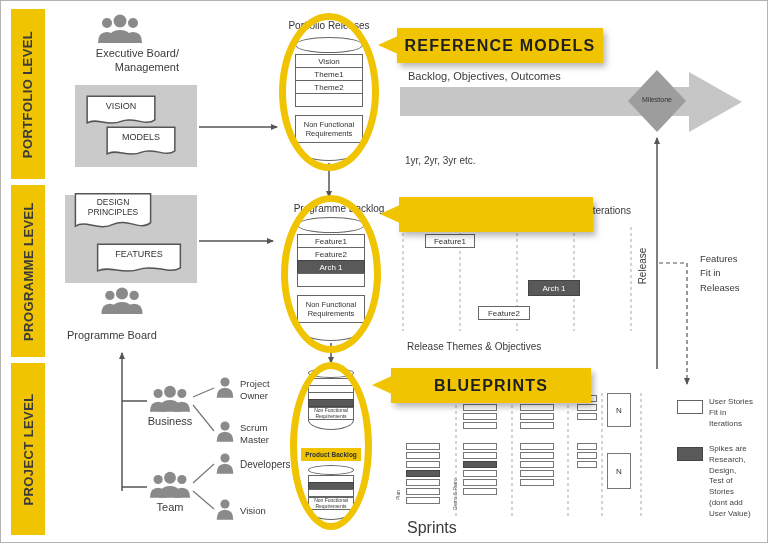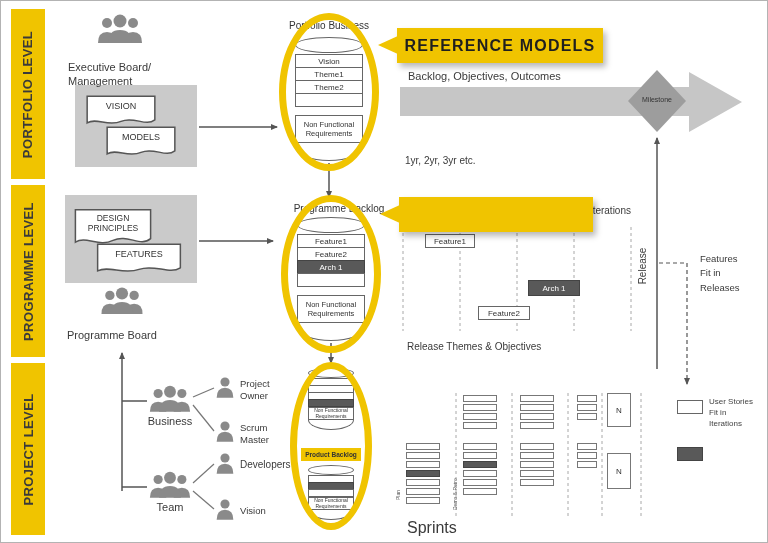--- a/index.html
+++ b/index.html
@@ -103,38 +103,38 @@
         <g fill="#8a8a8a">
       <circle cx="10" cy="9" r="5"></circle>
           <path d="M1 29 q0 -11 9 -11 q9 0 9 11 z"></path>
       <circle cx="36" cy="9" r="5"></circle>
           <path d="M27 29 q0 -11 9 -11 q9 0 9 11 z"></path>
       <circle cx="23" cy="7" r="6.5"></circle>
           <path d="M11 29 q0 -13 12 -13 q12 0 12 13 z"></path>
     </g>
       </svg>
   </div>
-  <div class="abs pre lbl" style="left:67px;top:45px;width:134px;text-align:left;font-size:11px;line-height:1.3;margin-top:14px;">Executive Board/
+  <div class="abs pre lbl" style="left:44px;top:45px;width:134px;text-align:right;font-size:11px;line-height:1.3;">Executive Board/
 Management</div>
 
   <div class="abs graybox" style="left:74px;top:84px;width:122px;height:82px;"></div>
   <div class="abs doc" style="left:84px;top:93px;width:72px;height:36px;">
     <svg viewBox="0 0 100 50" preserveAspectRatio="none">
         <path d="M3 3 L97 3 L97 36 C84 46 68 30 50 38 C32 46 16 32 3 40 Z" fill="#fff" stroke="#555" stroke-width="1.5" vector-effect="non-scaling-stroke"></path>
       </svg>
     <div class="doc-label">VISION</div>
   </div>
   <div class="abs doc" style="left:104px;top:124px;width:72px;height:36px;">
     <svg viewBox="0 0 100 50" preserveAspectRatio="none">
         <path d="M3 3 L97 3 L97 36 C84 46 68 30 50 38 C32 46 16 32 3 40 Z" fill="#fff" stroke="#555" stroke-width="1.5" vector-effect="non-scaling-stroke"></path>
       </svg>
     <div class="doc-label">MODELS</div>
   </div>
 
-  <div class="stack-title" style="left:268px;top:19px;width:120px;">Portfolio Business</div>
+  <div class="stack-title" style="left:268px;top:19px;width:120px;">Portfolio Releases</div>
   <div class="abs stack" style="left:294px;top:36px;width:68px;">
     <div class="cyl-top"></div>
     <div class="srow">Vision</div>
     <div class="srow">Theme1</div>
     <div class="srow">Theme2</div>
     <div class="srow"></div>
     <div class="gap8"></div>
     <div class="nfr pre">Non Functional
 Requirements</div>
     <div class="gap4"></div>
@@ -145,21 +145,21 @@
   <div class="abs callout" style="left:396px;top:27px;width:206px;height:35px;">
     <span class="beak"></span>
     <span>REFERENCE MODELS</span>
   </div>
 
   <div class="abs lbl" style="left:407px;top:69px;font-size:11px;">Backlog, Objectives, Outcomes</div>
   <div class="abs lbl" style="left:627px;top:95px;width:58px;text-align:center;font-size:7px;color:#333;z-index:6;">Milestone</div>
   <div class="abs lbl" style="left:404px;top:154px;font-size:10px;">1yr, 2yr, 3yr etc.</div>
 
   <div class="abs graybox" style="left:64px;top:194px;width:132px;height:88px;"></div>
-  <div class="abs doc" style="left:72px;top:206px;width:80px;height:44px;">
+  <div class="abs doc" style="left:72px;top:190px;width:80px;height:44px;">
     <svg viewBox="0 0 100 50" preserveAspectRatio="none">
         <path d="M3 3 L97 3 L97 36 C84 46 68 30 50 38 C32 46 16 32 3 40 Z" fill="#fff" stroke="#555" stroke-width="1.5" vector-effect="non-scaling-stroke"></path>
       </svg>
     <div class="doc-label pre" style="top:6px;font-size:8.5px;">DESIGN
 PRINCIPLES</div>
   </div>
   <div class="abs doc" style="left:94px;top:241px;width:88px;height:36px;">
     <svg viewBox="0 0 100 50" preserveAspectRatio="none">
         <path d="M3 3 L97 3 L97 36 C84 46 68 30 50 38 C32 46 16 32 3 40 Z" fill="#fff" stroke="#555" stroke-width="1.5" vector-effect="non-scaling-stroke"></path>
       </svg>
@@ -295,20 +295,24 @@
     <div class="cyl-top mini"></div>
     <div class="minirow"></div>
     <div class="minirow dark"></div>
     <div class="minirow"></div>
     <div class="nfr mini pre">Non Functional
 Requirements</div>
     <div class="cyl-bottom mini"></div>
   </div>
   <div class="abs ring" style="left:289px;top:361px;width:82px;height:168px;"></div>
 
+  <div class="abs callout" style="left:390px;top:367px;width:200px;height:35px;">
+    <span class="beak"></span>
+    <span>BLUEPRINTS</span>
+  </div>
 
   <div class="abs sbox" style="left:462px;top:394px;width:34px;height:7px;"></div>
   <div class="abs sbox" style="left:462px;top:403px;width:34px;height:7px;"></div>
   <div class="abs sbox" style="left:462px;top:412px;width:34px;height:7px;"></div>
   <div class="abs sbox" style="left:462px;top:421px;width:34px;height:7px;"></div>
   <div class="abs sbox" style="left:519px;top:394px;width:34px;height:7px;"></div>
   <div class="abs sbox" style="left:519px;top:403px;width:34px;height:7px;"></div>
   <div class="abs sbox" style="left:519px;top:412px;width:34px;height:7px;"></div>
   <div class="abs sbox" style="left:519px;top:421px;width:34px;height:7px;"></div>
   <div class="abs sbox" style="left:576px;top:394px;width:20px;height:7px;"></div>
@@ -342,14 +346,21 @@
   <div class="abs sbox" style="left:606px;top:392px;width:24px;height:34px;display:flex;align-items:center;justify-content:center;font-size:8px;color:#333;">N</div>
   <div class="abs sbox" style="left:606px;top:452px;width:24px;height:36px;display:flex;align-items:center;justify-content:center;font-size:8px;color:#333;">N</div>
 
   <div class="abs lbl" style="left:406px;top:518px;font-size:16px;">Sprints</div>
 
   <div class="abs sbox" style="left:676px;top:399px;width:26px;height:14px;border-color:#666;"></div>
   <div class="abs pre lbl" style="left:708px;top:396px;width:56px;font-size:8px;line-height:1.35;color:#444;">User Stories
 Fit in
 Iterations</div>
   <div class="abs sbox dark" style="left:676px;top:446px;width:26px;height:14px;"></div>
+  <div class="abs pre lbl" style="left:708px;top:443px;width:58px;font-size:8px;line-height:1.35;color:#444;">Spikes are
+Research,
+Design,
+Test of
+Stories
+(dont add
+User Value)</div>
 
 </div>
 
 </body></html>

